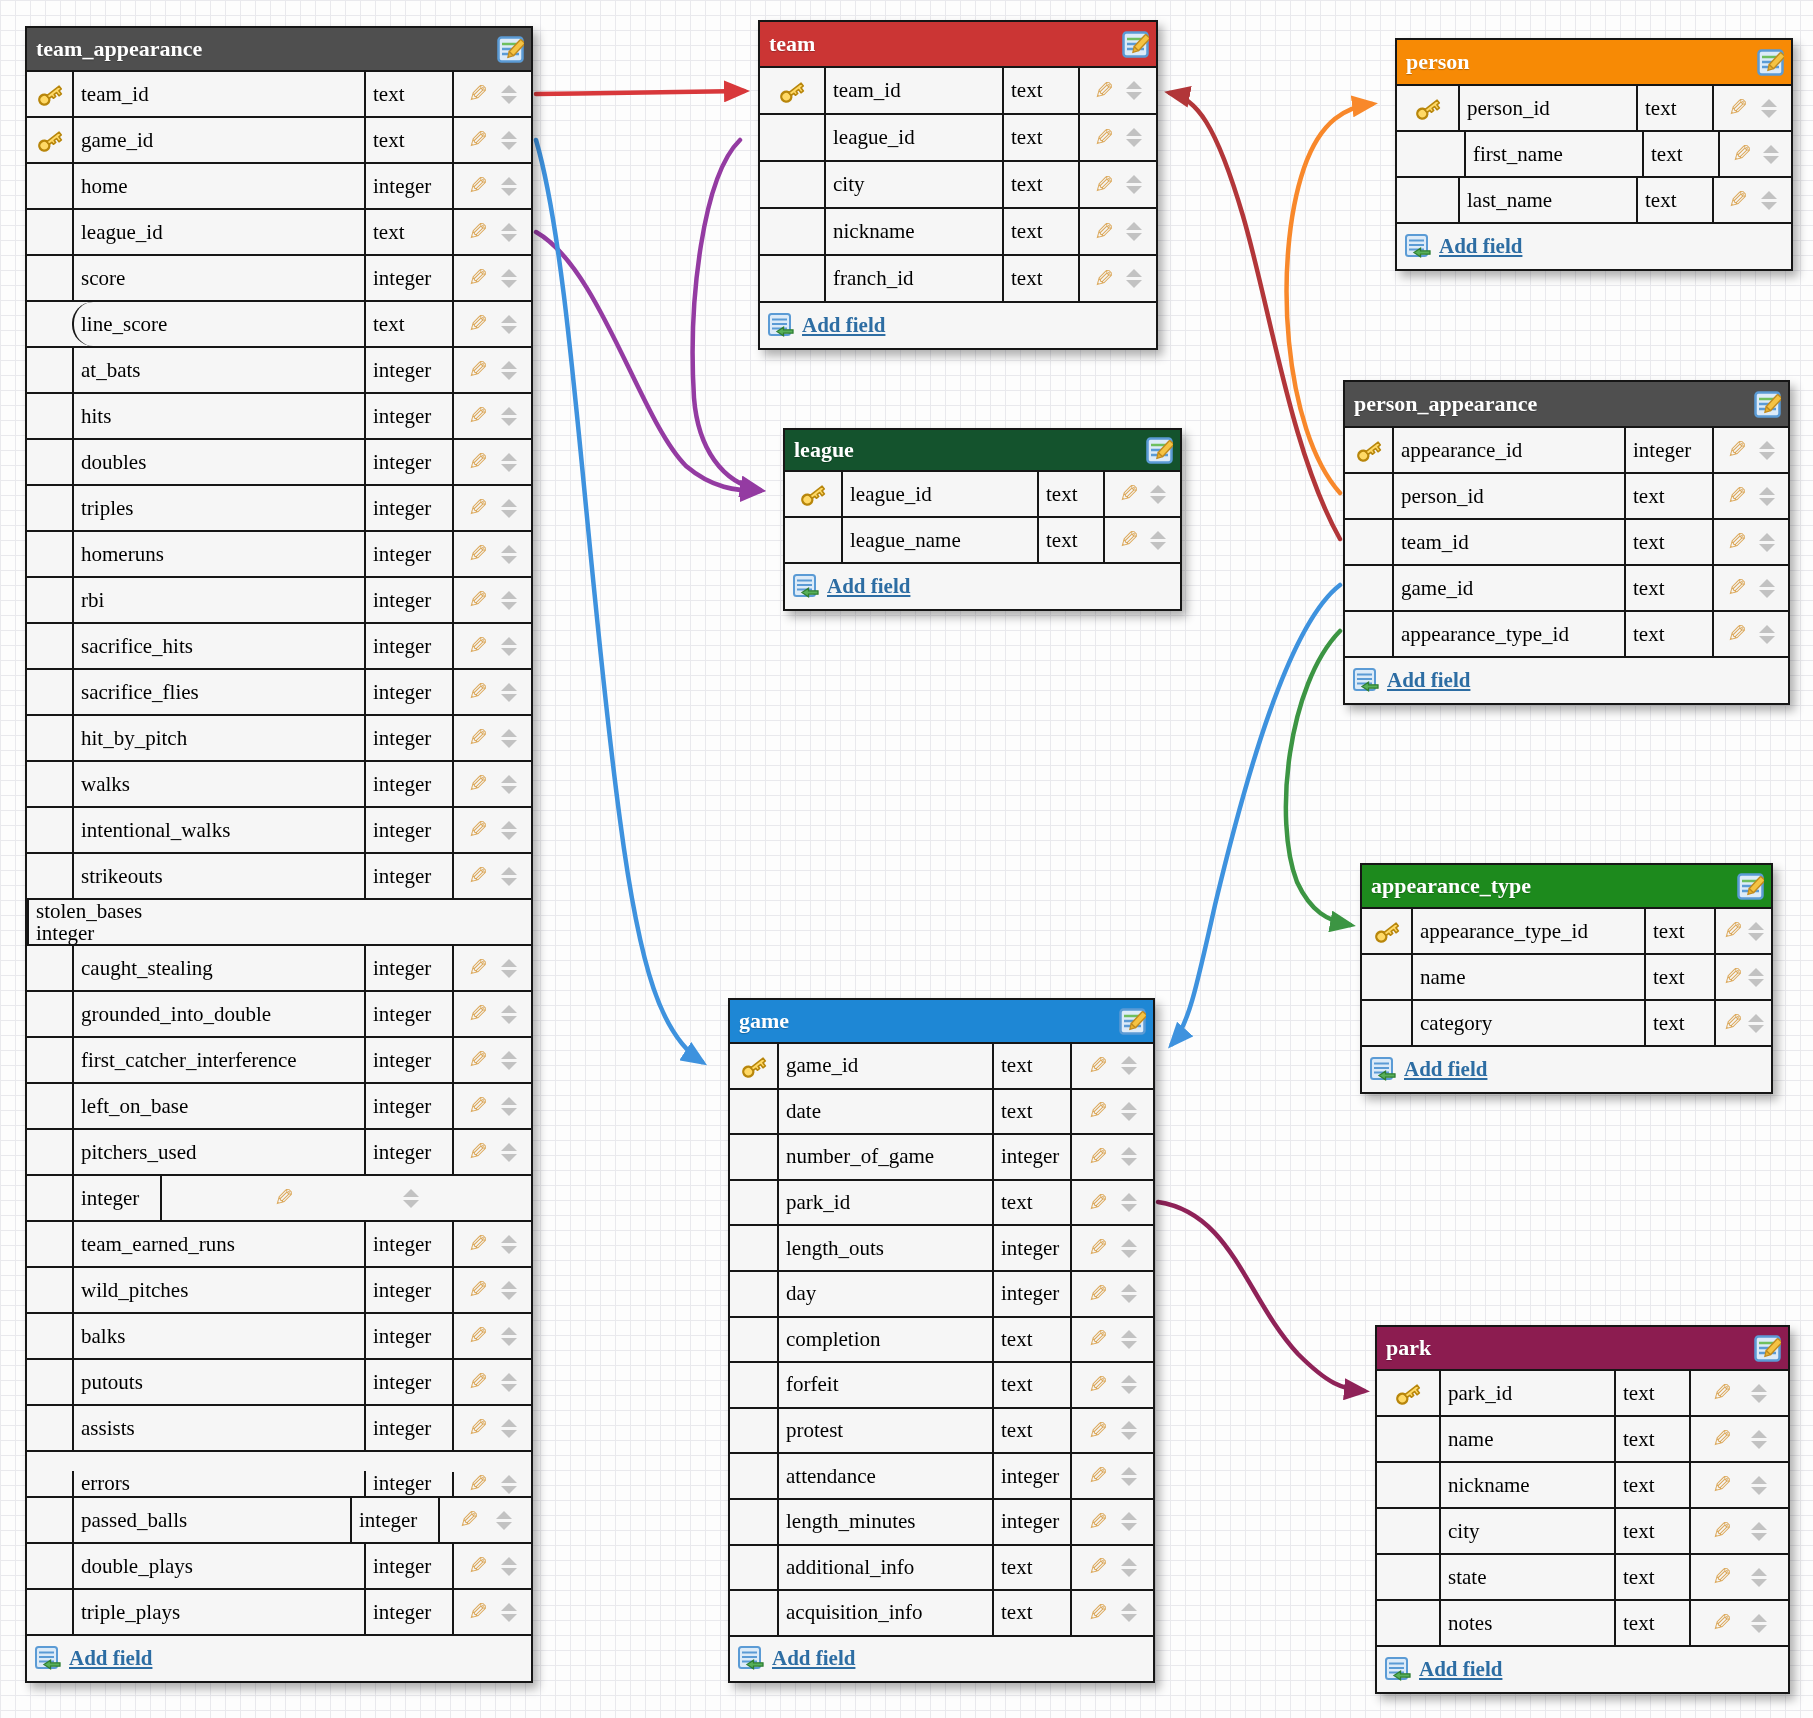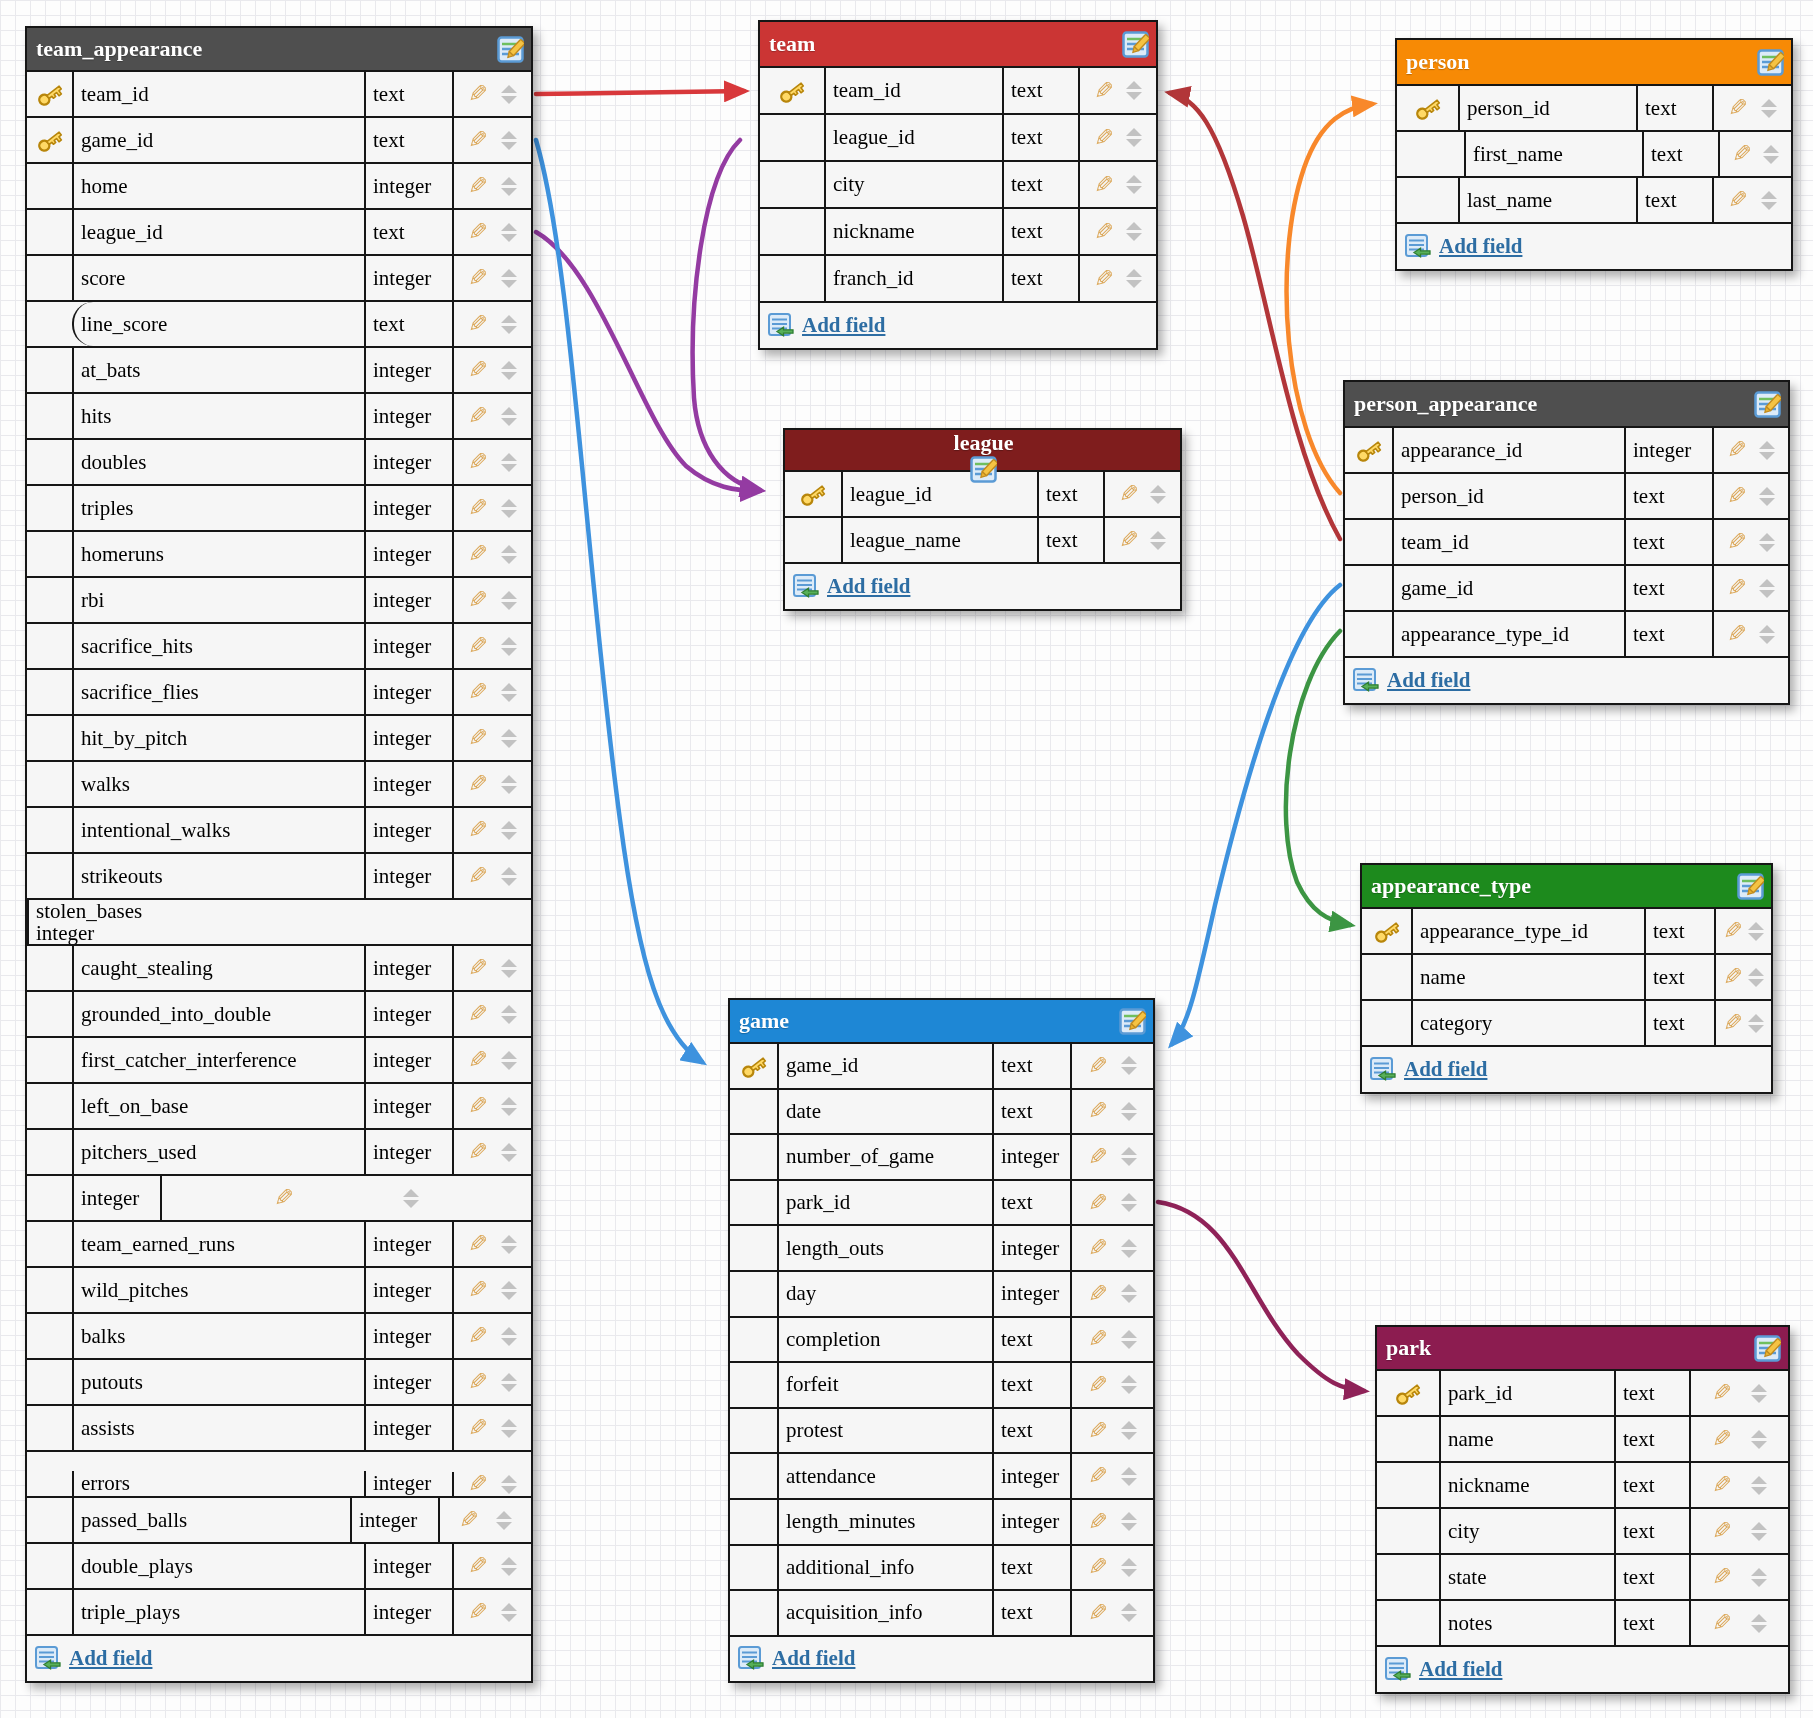--- a/index.html
+++ b/index.html
@@ -804,21 +804,21 @@
             <line x1="4" y1="6.5" x2="19" y2="6.5" stroke="#5b9bd5" stroke-width="2"></line>
             <line x1="4" y1="11" x2="19" y2="11" stroke="#5b9bd5" stroke-width="2"></line>
             <line x1="4" y1="15.5" x2="19" y2="15.5" stroke="#5b9bd5" stroke-width="2"></line>
             <path d="M9 18.5 L15.5 14.2 L15.5 16.8 L25 16.8 L25 20.2 L15.5 20.2 L15.5 22.8 Z" fill="#58b158" stroke="#2e7d32" stroke-width="1.3"></path>
           </svg>
         </span>
         <span class="addfield">Add field</span>
       </div>
     </div>
     <div class="tbl" style="left: 783px; top: 428px; width: 399px;">
-      <div class="tbl-header" style="height: 40px; background: #7f1d1d; flex-direction: column;">
+      <div class="tbl-header" style="height: 40px; background: #14532d;">
         <span class="tbl-title">league</span>
         <span class="hicon">
           <svg width="27" height="27" viewBox="0 0 27 27">
             <rect x="1.5" y="1.5" width="24" height="24" rx="3" fill="#ddebf8" stroke="#5b9bd5" stroke-width="2.5"></rect>
             <line x1="5" y1="8" x2="22" y2="8" stroke="#6fbf5f" stroke-width="2.5"></line>
             <line x1="5" y1="13" x2="22" y2="13" stroke="#5b9bd5" stroke-width="2.5"></line>
             <line x1="5" y1="18" x2="22" y2="18" stroke="#5b9bd5" stroke-width="2.5"></line>
             <g transform="rotate(43 18 13)">
               <rect x="15.5" y="2" width="6" height="17" rx="1" fill="#f5c343" stroke="#c08a1e" stroke-width="1.4"></rect>
               <path d="M15.5 19 L21.5 19 L18.5 24 Z" fill="#e8b02e" stroke="#c08a1e" stroke-width="1.2"></path>

